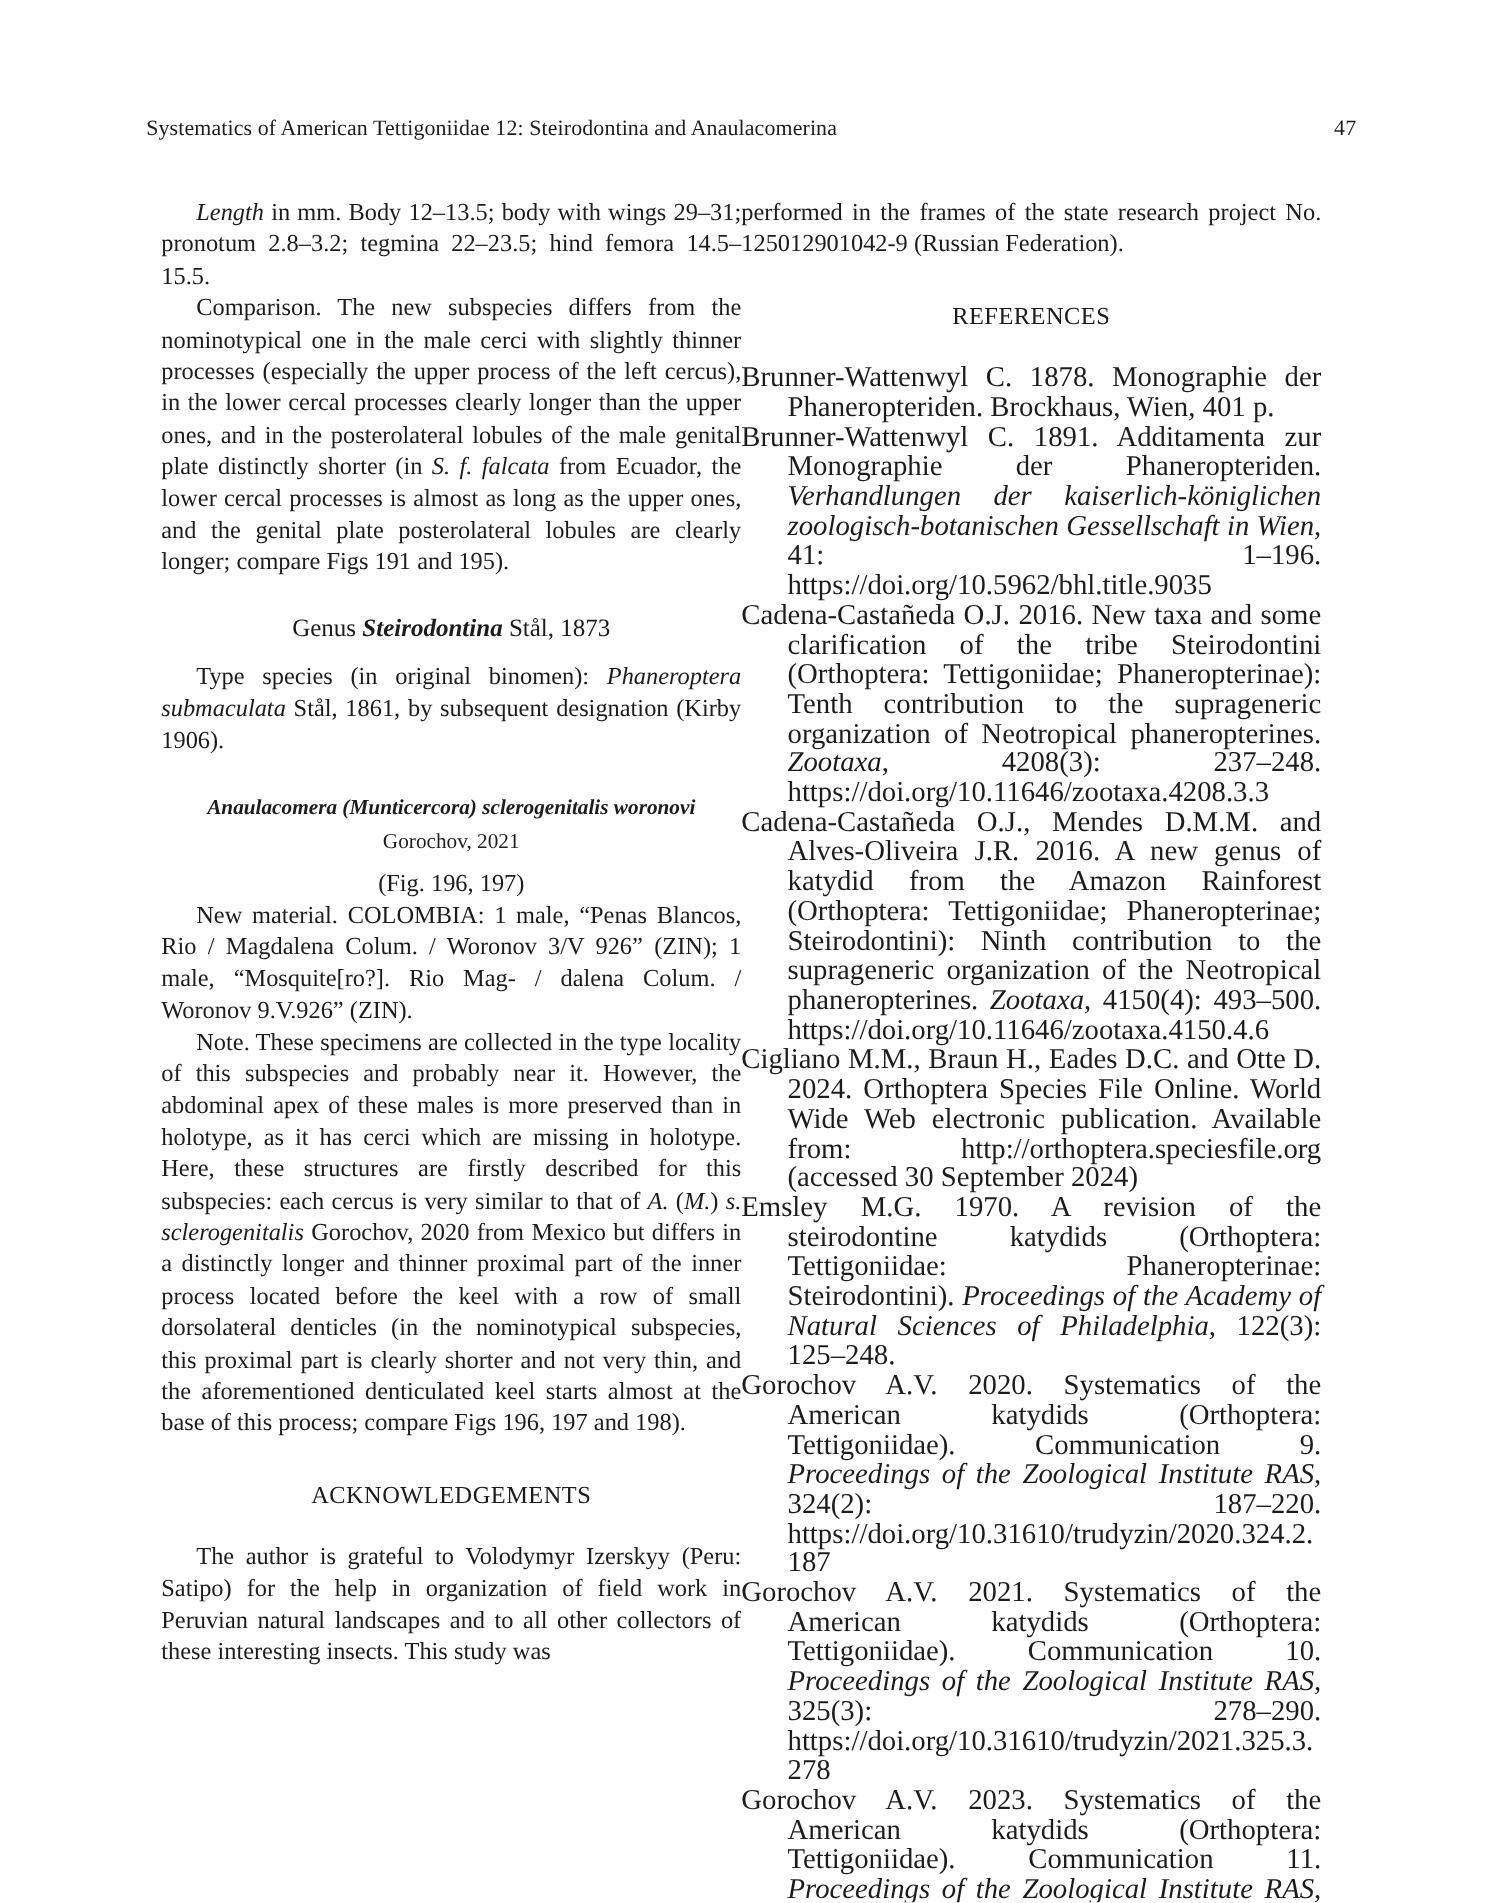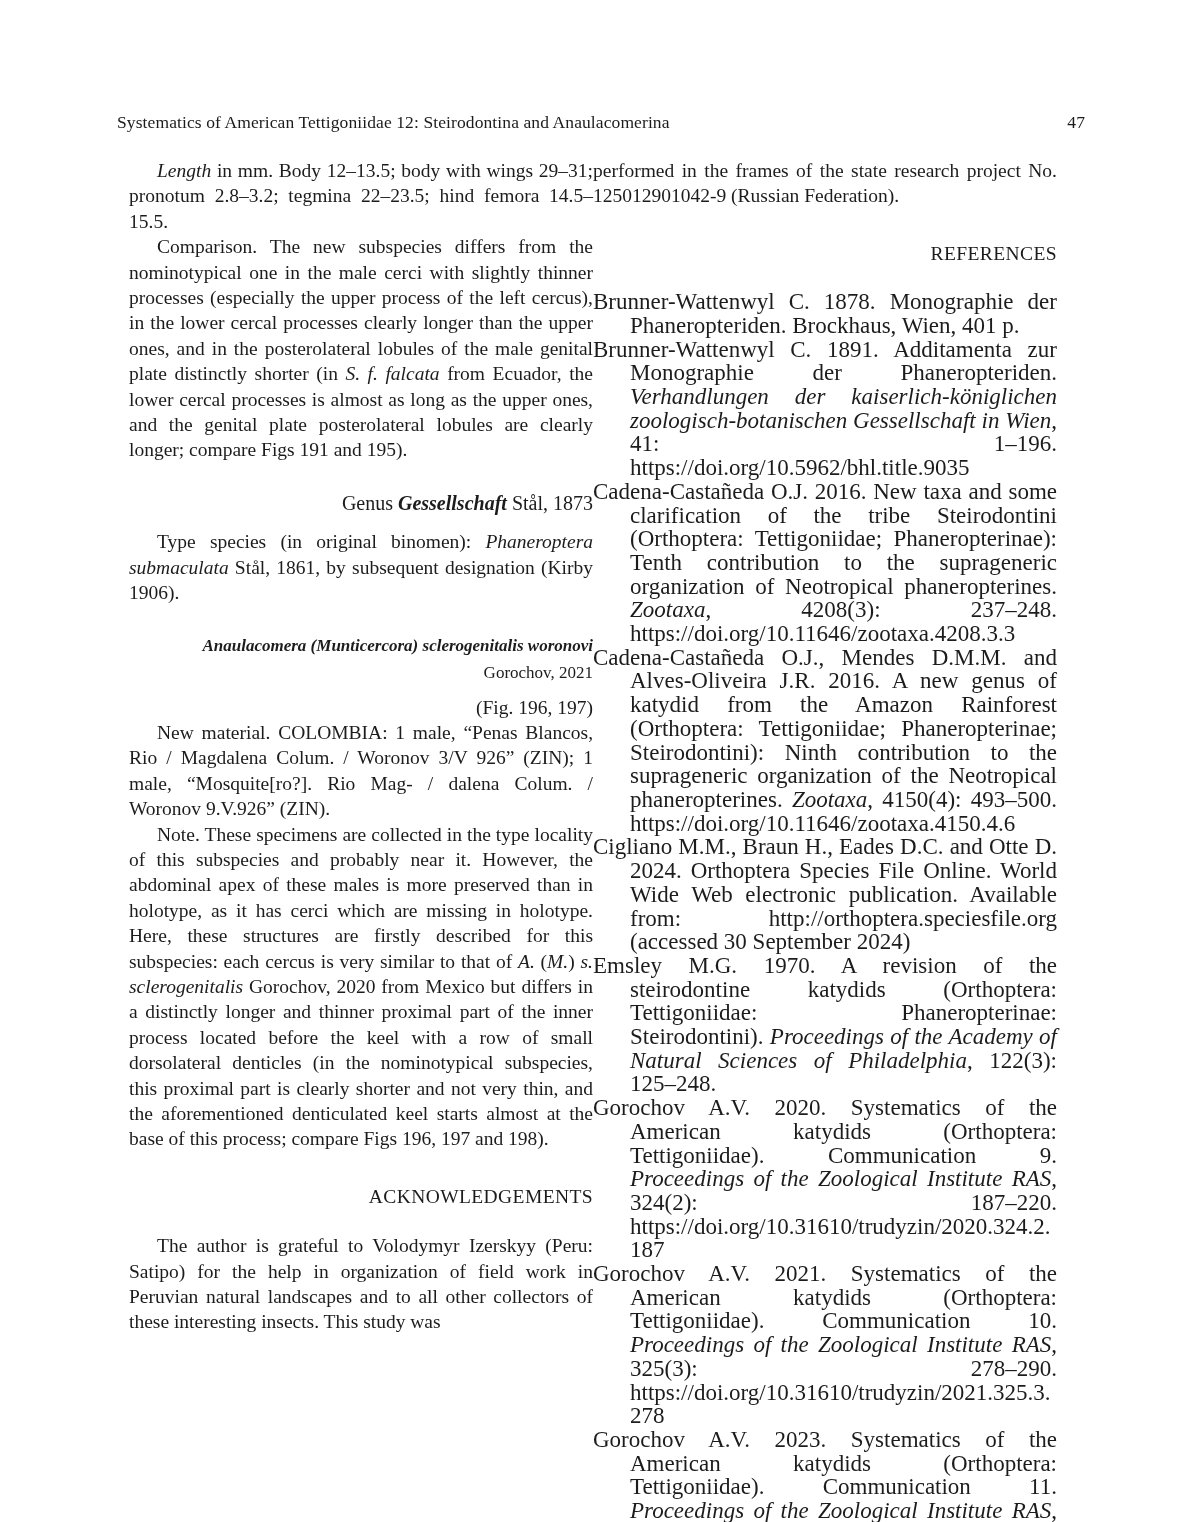--- a/index.html
+++ b/index.html
@@ -14,21 +14,21 @@
   .page {
     position: relative;
     width: 1200px;
     height: 1522px;
     background: #ffffff;
     overflow: hidden;
   }
   .running-header {
     position: absolute;
     left: 117px;
-    top: 112px;
+    top: 92px;
     width: 968px;
     display: flex;
     justify-content: space-between;
     align-items: baseline;
     font-size: 17.5px;
     letter-spacing: 0.1px;
   }
   .columns {
     position: absolute;
     left: 117px;
@@ -41,40 +41,40 @@
     width: 464px;
     font-size: 19.5px;
     line-height: 25.4px;
     text-align: justify;
     overflow-wrap: anywhere;
   }
   .col p { margin: 0; }
 
   .body.indent { text-indent: 28px; }
 
-  .heading { text-align: right; text-indent: 0; }
+  .heading { text-align: center; text-indent: 0; }
   .heading.genus {
     margin-top: 28px;
     margin-bottom: 13px;
     font-size: 20px;
   }
   .heading.species {
     margin-top: 26px;
     margin-bottom: 9px;
     font-size: 17px;
     line-height: 27px;
   }
   .heading.section {
     margin-top: 32px;
     margin-bottom: 24px;
     font-size: 19.5px;
     letter-spacing: 0.4px;
   }
   .fig {
-    text-align: right;
+    text-align: center;
     margin-bottom: 15px;
   }
   .ref {
     padding-left: 37px;
     text-indent: -37px;
     font-size: 23px;
     line-height: 23.7px;
   }
   .rs-b  { font-weight: normal; }
   .rs-i  { font-style: italic; }
@@ -85,21 +85,21 @@
 
 <div class="page">
   <div class="running-header">
     <span>Systematics of American Tettigoniidae 12: Steirodontina and Anaulacomerina</span>
     <span>47</span>
   </div>
   <div class="columns">
     <div class="col" id="left-col">
         <p class="body indent"><span class="rs-i">Length</span><span> in mm. Body 12–13.5; body with wings 29–31; pronotum 2.8–3.2; tegmina 22–23.5; hind femora 14.5–15.5.</span></p>
         <p class="body indent"><span class="rs-b">Comparison.</span><span> The new subspecies differs from the nominotypical one in the male cerci with slightly thinner processes (especially the upper process of the left cercus), in the lower cercal processes clearly longer than the upper ones, and in the posterolateral lobules of the male genital plate distinctly shorter (in </span><span class="rs-i">S. f. falcata</span><span> from Ecuador, the lower cercal processes is almost as long as the upper ones, and the genital plate posterolateral lobules are clearly longer; compare Figs 191 and 195).</span></p>
-        <p class="heading genus"><span class="rs-b">Genus </span><span class="rs-bi">Gessellschaft</span><span class="rs-b"> Stål, 1873</span></p>
+        <p class="heading genus"><span class="rs-b">Genus </span><span class="rs-bi">Steirodontina</span><span class="rs-b"> Stål, 1873</span></p>
         <p class="body indent"><span class="rs-b">Type species</span><span> (in original binomen): </span><span class="rs-i">Phaneroptera submaculata</span><span> Stål, 1861, by subsequent designation (Kirby 1906).</span></p>
         <p class="heading species"><span class="rs-bi">Anaulacomera (Munticercora) sclerogenitalis woronovi</span><span class="rs-b"> Gorochov, 2021</span></p>
         <p class="body fig"><span>(Fig. 196, 197)</span></p>
         <p class="body indent"><span class="rs-b">New material.</span><span> COLOMBIA: 1 male, “Penas Blancos, Rio / Magdalena Colum. / Woronov 3/V 926” (ZIN); 1 male, “Mosquite[ro?]. Rio Mag- / dalena Colum. / Woronov 9.V.926” (ZIN).</span></p>
         <p class="body indent"><span class="rs-b">Note.</span><span> These specimens are collected in the type locality of this subspecies and probably near it. However, the abdominal apex of these males is more preserved than in holotype, as it has cerci which are missing in holotype. Here, these structures are firstly described for this subspecies: each cercus is very similar to that of </span><span class="rs-i">A.</span><span> (</span><span class="rs-i">M.</span><span>) </span><span class="rs-i">s. sclerogenitalis</span><span> Gorochov, 2020 from Mexico but differs in a distinctly longer and thinner proximal part of the inner process located before the keel with a row of small dorsolateral denticles (in the nominotypical subspecies, this proximal part is clearly shorter and not very thin, and the aforementioned denticulated keel starts almost at the base of this process; compare Figs 196, 197 and 198).</span></p>
         <p class="heading section"><span class="rs-b">ACKNOWLEDGEMENTS</span></p>
         <p class="body indent"><span>The author is grateful to Volodymyr Izerskyy (Peru: Satipo) for the help in organization of field work in Peruvian natural landscapes and to all other collectors of these interesting insects. This study was</span></p>
       </div>
     <div class="col" id="right-col">
         <p class="body"><span>performed in the frames of the state research project No. 125012901042-9 (Russian Federation).</span></p>

